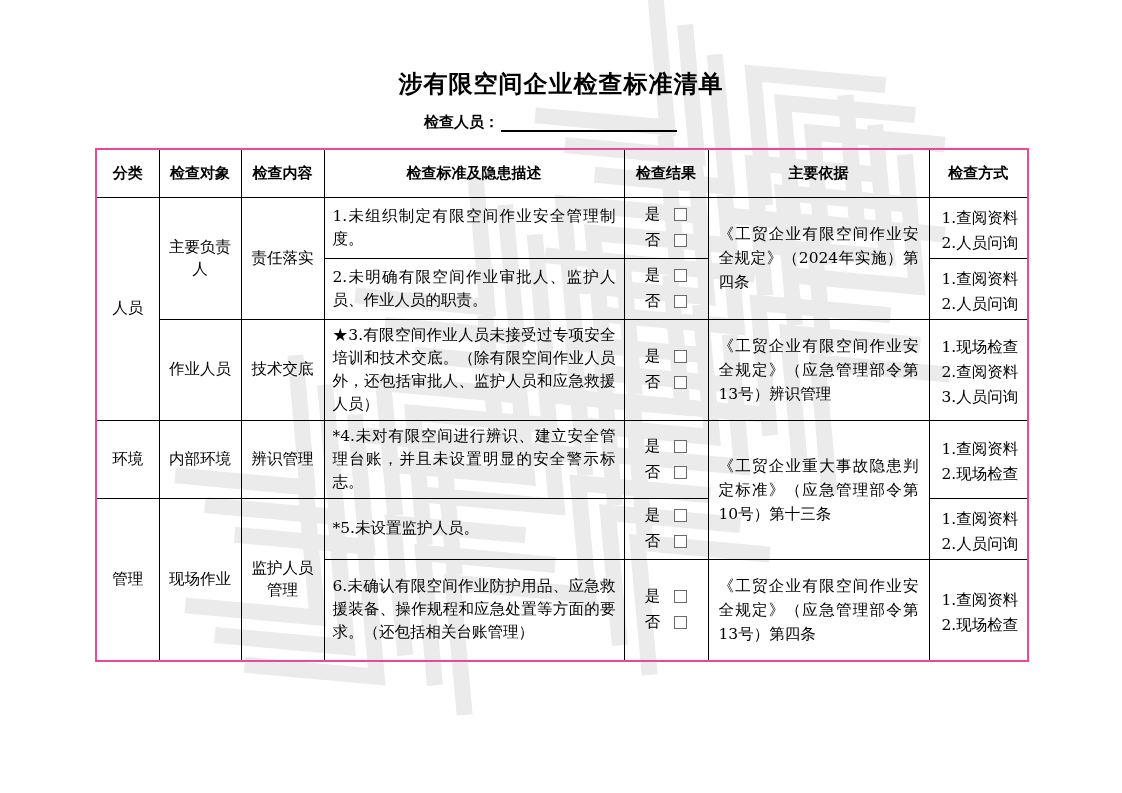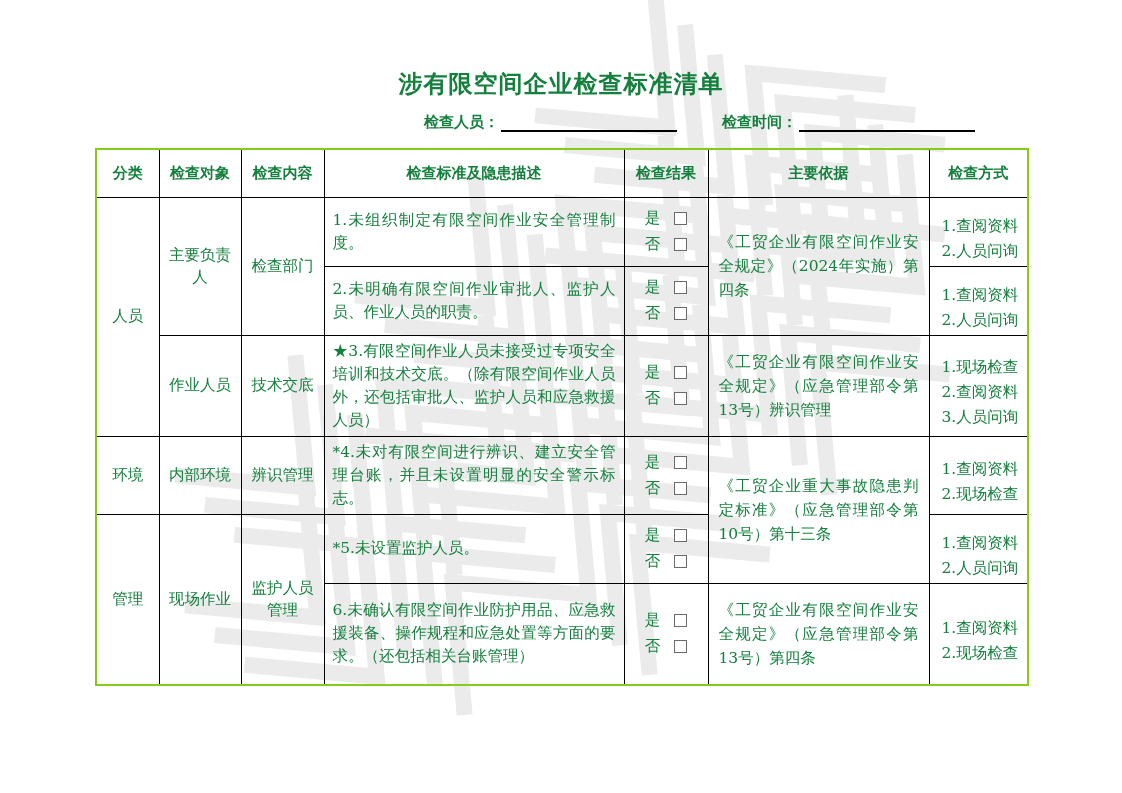--- a/index.html
+++ b/index.html
@@ -4,21 +4,21 @@
 <style>
   * { margin: 0; padding: 0; box-sizing: border-box; }
   html, body { background: #888; }
   .page {
     position: relative;
     width: 1122px;
     height: 793px;
     background: #ffffff;
     overflow: hidden;
     font-family: "DejaVu Serif", "Liberation Serif", serif;
-    color: #15803d;
+    color: #000000;
     margin: 0 auto;
   }
   .watermark {
     position: absolute;
     left: 0; top: 0;
     width: 1122px; height: 793px;
     pointer-events: none;
   }
   .title {
     position: absolute;
@@ -47,21 +47,21 @@
     height: 17px;
     border-bottom: 2px solid #000;
     margin-left: 2px;
   }
   table.main {
     position: absolute;
     left: 95px; top: 148px;
     width: 932px;
     border-collapse: collapse;
     table-layout: fixed;
-    border: 2px solid #84cc16;
+    border: 2px solid #ec4899;
     font-size: 15.5px;
     background: transparent;
   }
   table.main th, table.main td {
     border: 1px solid #000;
     vertical-align: middle;
     background: transparent;
   }
   table.main th {
     font-family: "Liberation Sans", "DejaVu Sans", sans-serif;
@@ -97,21 +97,21 @@
     border: 1px solid #6a6a6a;
     background: #fff;
   }
   td.basis {
     text-align: justify;
     padding: 14px 10px;
     line-height: 24px;
   }
   td.method {
     text-align: left;
-    padding: 16px 4px 2px 12px;
+    padding: 8px 4px 2px 12px;
     line-height: 25px;
     white-space: pre-line;
   }
   .pagenum {
     position: absolute;
     top: 697px; left: 0;
     width: 100%;
     text-align: center;
     font-family: "DejaVu Sans", "Liberation Sans", sans-serif;
     font-size: 12px;
@@ -148,24 +148,20 @@
     <use href="#chv" transform="translate(790,110) rotate(-45)"></use>
   </svg>
 
   <div class="title">涉有限空间企业检查标准清单</div>
 
   <div class="fields">
     <div class="field f2">
       <span class="flabel">检查人员：</span>
       <span class="fline"></span>
     </div>
-    <div class="field f3">
-      <span class="flabel">检查时间：</span>
-      <span class="fline"></span>
-    </div>
   </div>
 
   <table class="main">
     <colgroup>
       <col style="width:63px">
         <col style="width:82px">
         <col style="width:83px">
       <col style="width:300px">
         <col style="width:84px">
         <col style="width:221px">
@@ -178,21 +174,21 @@
       <th>检查内容</th>
       <th>检查标准及隐患描述</th>
       <th>检查结果</th>
       <th>主要依据</th>
       <th>检查方式</th>
     </tr>
 
     <tr class="tr1">
       <td class="cat" rowspan="3">人员</td>
       <td class="obj" rowspan="2">主要负责人</td>
-      <td class="cont" rowspan="2">检查部门</td>
+      <td class="cont" rowspan="2">责任落实</td>
       <td class="std">1.未组织制定有限空间作业安全管理制度。</td>
       <td class="res">
         <div class="resline">
               <span>是</span>
               <span class="cb"></span>
             </div>
         <div class="resline">
               <span>否</span>
               <span class="cb"></span>
             </div>

